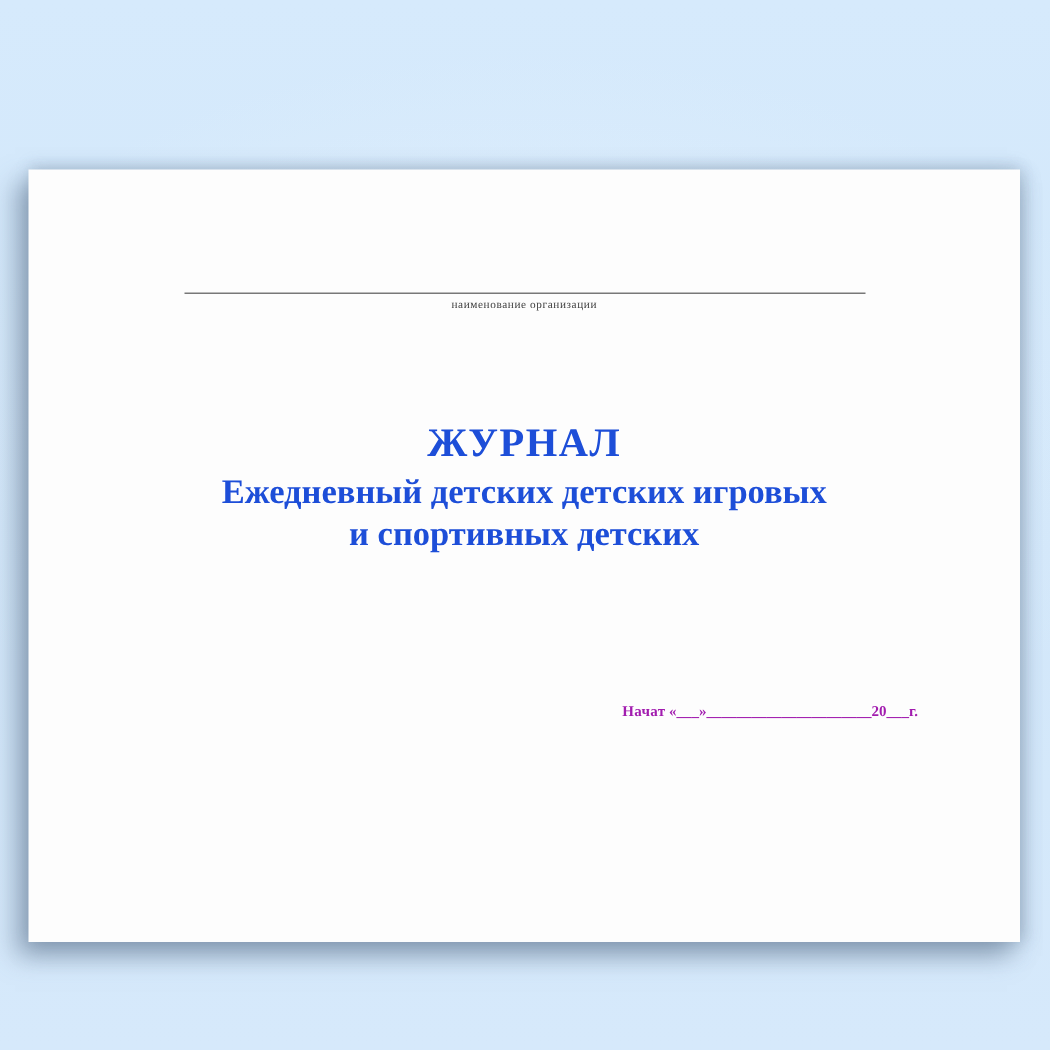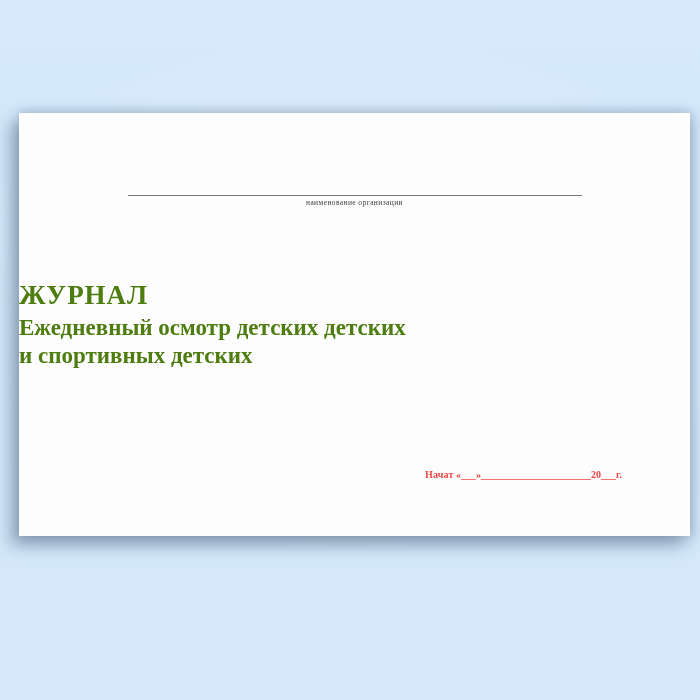--- a/index.html
+++ b/index.html
@@ -18,28 +18,27 @@
     height: 700px;
     background:
       radial-gradient(ellipse 420px 260px at 50% 42%, rgba(236,246,255,0.9) 0%, rgba(226,240,253,0.55) 45%, rgba(214,233,250,0) 100%),
       linear-gradient(180deg, #d6eafc 0%, #d2e7fa 50%, #d6e9fb 100%);
   }
   .paper {
     position: absolute;
     left: 19px;
     top: 113px;
     width: 661px;
-    height: 423px;
+    height: 515px;
     background: #fdfdfd;
     box-shadow:
       -9px 9px 16px rgba(98, 119, 146, 0.50),
       0 6px 14px rgba(98, 119, 146, 0.35),
       0 -4px 9px rgba(120, 140, 165, 0.22),
       5px 0 9px rgba(120, 140, 165, 0.16);
-    padding-left: 10px;
   }
   .org-header {
     position: absolute;
     top: 62px;
     left: calc(50% - 227px);
     width: 454px;
     text-align: center;
   }
   .org-line {
     height: 20px;
@@ -50,41 +49,41 @@
     font-size: 7.5px;
     line-height: 9px;
     color: #3f3f3f;
     letter-spacing: 0.4px;
   }
   .title-block {
     position: absolute;
     top: 167px;
     left: 0;
     width: 100%;
-    text-align: left;
-    color: #4d7c0f;
+    text-align: center;
+    color: #1d4ed8;
   }
   .main-title {
     font-size: 27px;
     line-height: 31px;
     font-weight: bold;
     letter-spacing: 1px;
   }
   .subtitle {
     margin-top: 3px;
     font-size: 23px;
     line-height: 28px;
     font-weight: bold;
   }
   .dates-block {
     position: absolute;
     top: 349px;
     right: 68px;
     text-align: right;
-    color: #ef4444;
+    color: #a21caf;
   }
   .date-line {
     font-size: 10px;
     line-height: 26px;
     font-weight: bold;
     white-space: pre;
   }
   .date-label {
     letter-spacing: 0.2px;
   }
@@ -96,21 +95,21 @@
   <div class="paper">
 
     <div class="org-header">
       <div class="org-line"></div>
       <div class="org-caption">наименование организации</div>
     </div>
 
     <div class="title-block">
       <div class="main-title">ЖУРНАЛ</div>
       <div class="subtitle">
-        <div>Ежедневный осмотр детских детских</div>
+        <div>Ежедневный детских детских игровых</div>
         <div>и спортивных детских</div>
       </div>
     </div>
 
     <div class="dates-block">
       <div class="date-line"><span class="date-label">Начат</span><span> «___»______________________20___г.</span></div>
     </div>
 
   </div>
 </div>

